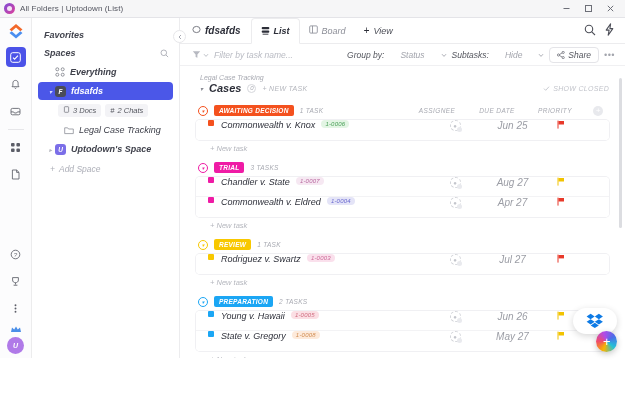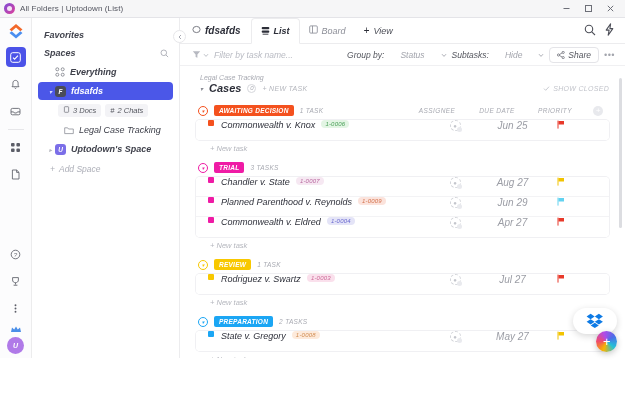--- a/index.html
+++ b/index.html
@@ -561,39 +561,20 @@
                   <span class="cell col-prio">
                     <span class="flag"><svg width="8" height="9" viewBox="0 0 8 9">
                         <line x1="1" y1="0.6" x2="1" y2="8.6" stroke="#f2c300" stroke-width="1"></line>
                         <path d="M1.5 .9 L7 .9 L7 4.4 L1.5 4.4 Z" fill="#f2c300"></path>
                       </svg></span>
                   </span>
                   <span class="col-add"></span>
                 </div>
                 <div class="task-row">
                   <span class="task-dot" style="background:#ef1ba5"></span>
-                  <span class="task-name">Planned Parenthood v. Reynolds</span>
-                  <span class="task-id" style="background:#fbe3dc;color:#d4744f">1-0009</span>
-                  <span class="task-sp"></span>
-                  <span class="cell col-assignee">
-                    <span class="avatar-ph">●</span>
-                  </span>
-                  <span class="cell col-due">
-                    <span class="due-txt">Jun 29</span>
-                  </span>
-                  <span class="cell col-prio">
-                    <span class="flag"><svg width="8" height="9" viewBox="0 0 8 9">
-                        <line x1="1" y1="0.6" x2="1" y2="8.6" stroke="#62d2f0" stroke-width="1"></line>
-                        <path d="M1.5 .9 L7 .9 L7 4.4 L1.5 4.4 Z" fill="#62d2f0"></path>
-                      </svg></span>
-                  </span>
-                  <span class="col-add"></span>
-                </div>
-                <div class="task-row">
-                  <span class="task-dot" style="background:#ef1ba5"></span>
                   <span class="task-name">Commonwealth v. Eldred</span>
                   <span class="task-id" style="background:#e4e4f7;color:#6b6ad0">1-0004</span>
                   <span class="task-sp"></span>
                   <span class="cell col-assignee">
                     <span class="avatar-ph">●</span>
                   </span>
                   <span class="cell col-due">
                     <span class="due-txt">Apr 27</span>
                   </span>
                   <span class="cell col-prio">
@@ -648,20 +629,39 @@
                 <span class="st-count">2 TASKS</span>
                 <span class="st-sp"></span>
                 <span class="col-assignee"></span>
                 <span class="col-due"></span>
                 <span class="col-prio"></span>
                 <span class="col-add"></span>
               </div>
               <div class="task-list">
                 <div class="task-row">
                   <span class="task-dot" style="background:#1ba6f4"></span>
+                  <span class="task-name">Young v. Hawaii</span>
+                  <span class="task-id" style="background:#fbdfe4;color:#cf6d80">1-0005</span>
+                  <span class="task-sp"></span>
+                  <span class="cell col-assignee">
+                    <span class="avatar-ph">●</span>
+                  </span>
+                  <span class="cell col-due">
+                    <span class="due-txt">Jun 26</span>
+                  </span>
+                  <span class="cell col-prio">
+                    <span class="flag"><svg width="8" height="9" viewBox="0 0 8 9">
+                        <line x1="1" y1="0.6" x2="1" y2="8.6" stroke="#f2c300" stroke-width="1"></line>
+                        <path d="M1.5 .9 L7 .9 L7 4.4 L1.5 4.4 Z" fill="#f2c300"></path>
+                      </svg></span>
+                  </span>
+                  <span class="col-add"></span>
+                </div>
+                <div class="task-row">
+                  <span class="task-dot" style="background:#1ba6f4"></span>
                   <span class="task-name">State v. Gregory</span>
                   <span class="task-id" style="background:#fdeadb;color:#d08c52">1-0008</span>
                   <span class="task-sp"></span>
                   <span class="cell col-assignee">
                     <span class="avatar-ph">●</span>
                   </span>
                   <span class="cell col-due">
                     <span class="due-txt">May 27</span>
                   </span>
                   <span class="cell col-prio">

